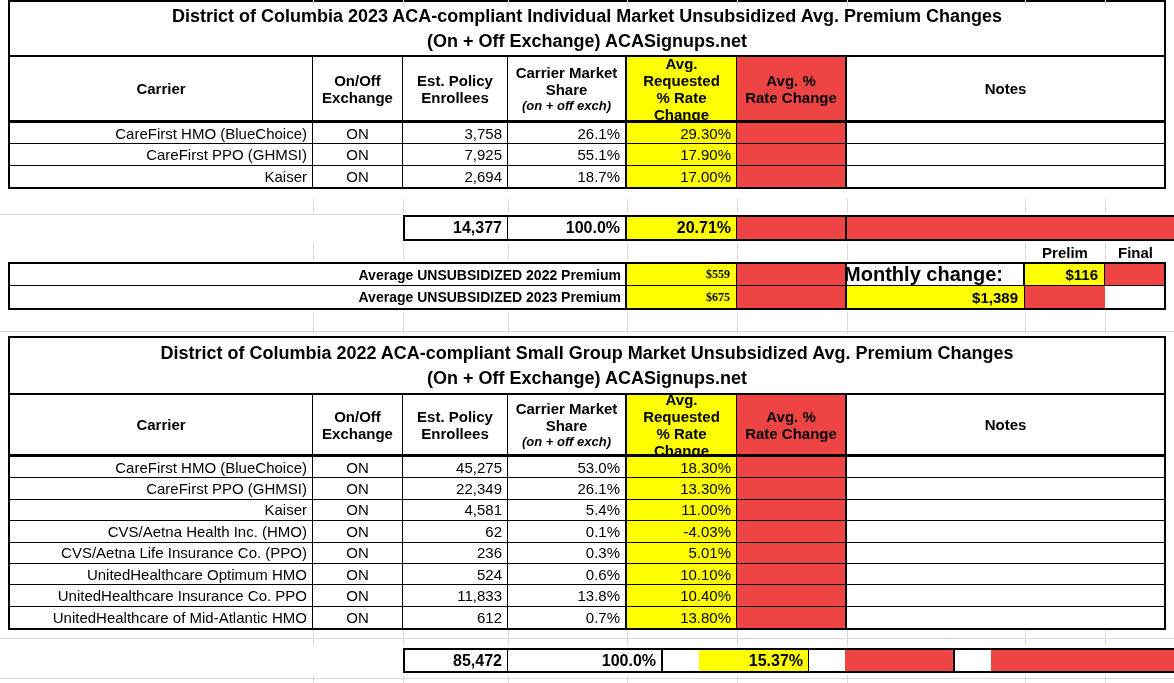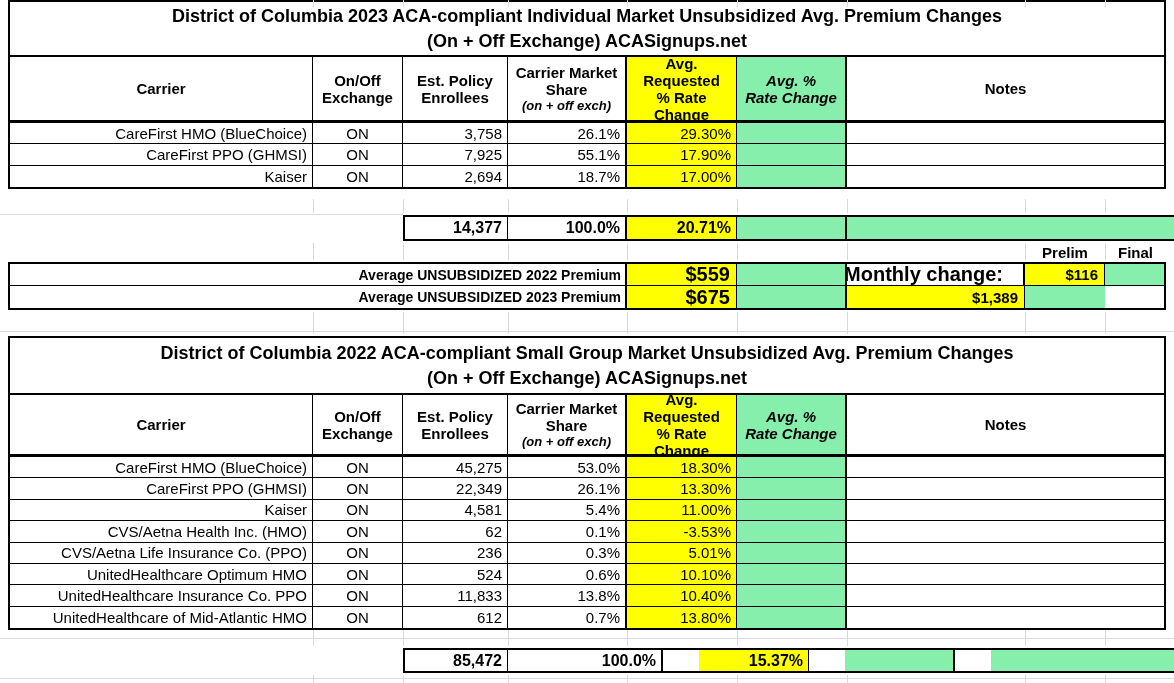--- a/index.html
+++ b/index.html
@@ -37,41 +37,41 @@
   .rows .drow:last-child { border-bottom:none; }
   .cell {
     box-sizing:border-box; border-right:1px solid #000;
     display:flex; align-items:center; overflow:hidden; white-space:nowrap;
   }
   .br0 { border-right:none !important; }
   .br2 { border-right-width:2px !important; }
   .ar { justify-content:flex-end; padding-right:5px; }
   .ac { justify-content:center; }
   .yellow { background:#FFFF00; }
-  .green  { background:#86efac;font-style:italic; }
+  .green  { background:#ef4444; }
   
   .total-box {
     position:absolute; left:403px; width:887px; box-sizing:border-box;
     border:2px solid #000; background:#fff;
     display:grid; grid-template-columns:103px 119px 110px 110px 1fr;
     font-weight:bold; font-size:16px;
   }
   .tb1 { top:215px; height:26px; }
   .tb2 { top:648px; height:25px;gap:36px; }
   
   .premium-box {
     position:absolute; left:8px; top:262px; width:1158px; height:48px;
     box-sizing:border-box; border:2px solid #000; background:#fff;
     display:grid; grid-template-columns:617px 110px 110px 178px 80px 1fr;
     grid-auto-rows:22px;
   }
   .premium-box .cell { font-weight:bold; }
   .premium-box .r1 { border-bottom:1px solid #000; }
   .plabel  { font-size:14px; padding-right:4px; }
-  .pvalue  { font-size:20px; padding-right:6px; }
+  .pvalue  { font-size:12px; padding-right:6px;font-family:Liberation Serif, serif; }
   .clabel  { font-size:20px; padding-right:20px; }
   .cvalue  { font-size:15px; padding-right:6px; }
   .minihdr {
     position:absolute; top:243px; height:18px; display:flex; align-items:center;
     justify-content:center; font-weight:bold; font-size:15px;
   }
   #prelim-hdr { left:1025px; width:80px; }
   #final-hdr  { left:1105px; width:61px; }
   
   .vg, .hg { position:absolute; background:#d9d9d9; }
@@ -236,21 +236,21 @@
         <div class="cell ar br2">5.4%</div>
         <div class="cell ar yellow">11.00%</div>
         <div class="cell green br2"></div>
         <div class="cell br0"></div>
       </div>
       <div class="grid7 drow">
         <div class="cell ar">CVS/Aetna Health Inc. (HMO)</div>
         <div class="cell ac">ON</div>
         <div class="cell ar">62</div>
         <div class="cell ar br2">0.1%</div>
-        <div class="cell ar yellow">-3.53%</div>
+        <div class="cell ar yellow">-4.03%</div>
         <div class="cell green br2"></div>
         <div class="cell br0"></div>
       </div>
       <div class="grid7 drow">
         <div class="cell ar">CVS/Aetna Life Insurance Co. (PPO)</div>
         <div class="cell ac">ON</div>
         <div class="cell ar">236</div>
         <div class="cell ar br2">0.3%</div>
         <div class="cell ar yellow">5.01%</div>
         <div class="cell green br2"></div>

